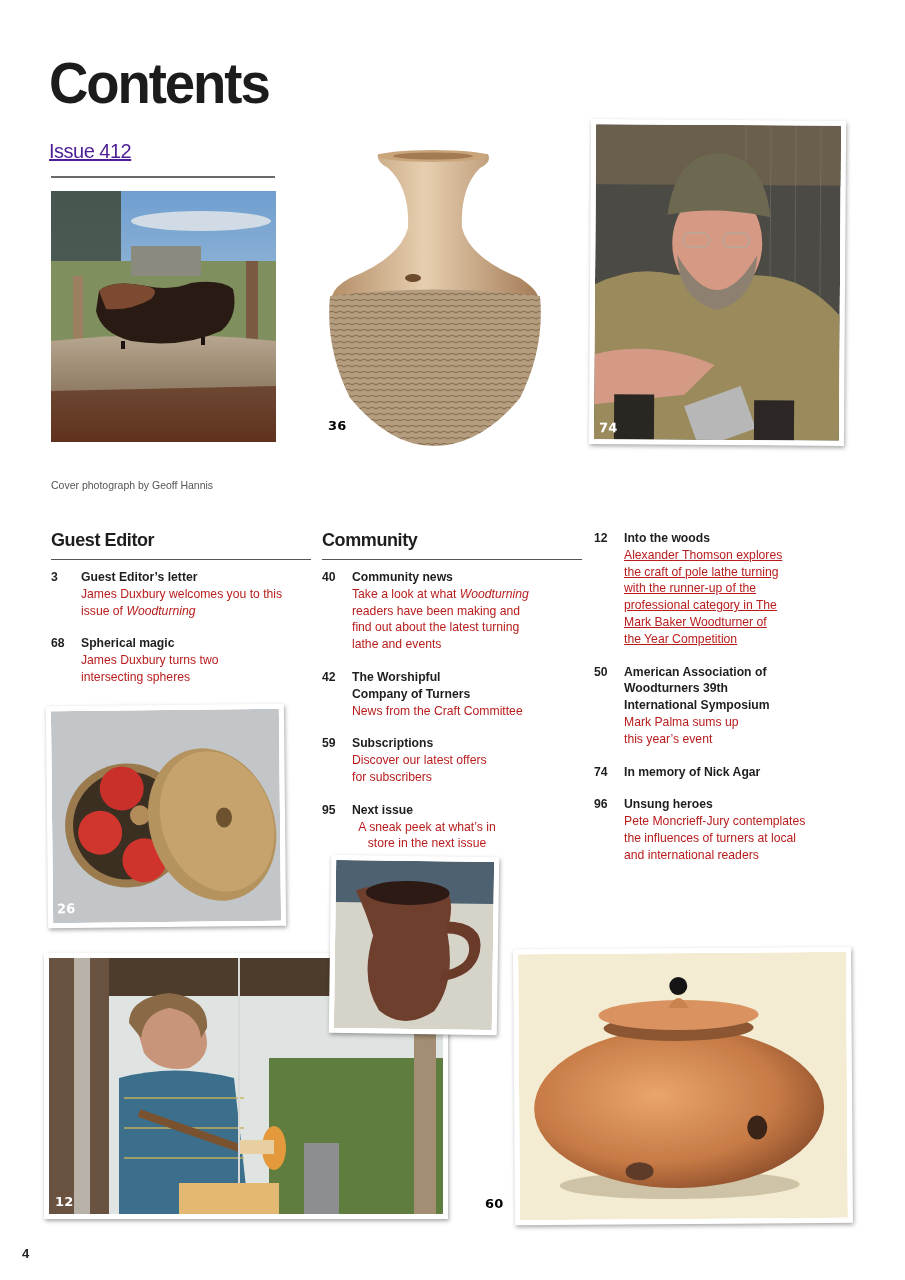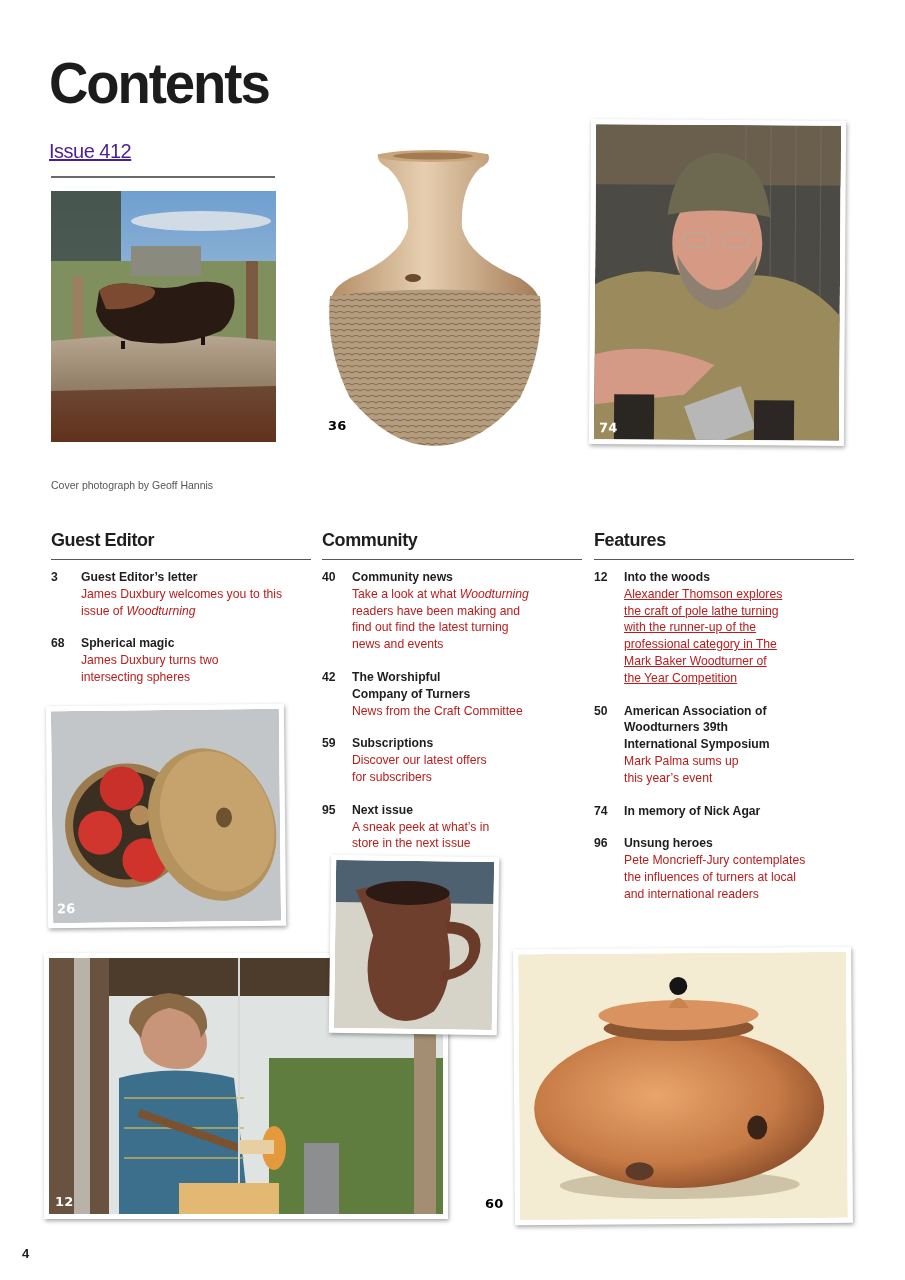--- a/index.html
+++ b/index.html
@@ -147,48 +147,47 @@
     </span>
   </div>
 </div>
 
 <div class="section" style="left:322px;">
   <h2>Community</h2>
   <div class="entry">
     <span class="num">40</span>
     <span class="body">
       <span class="head">Community news</span>
-      <span class="desc" style="max-width:185px;"><span>Take a look at what </span><em>Woodturning</em><span> readers have been making and find out find the latest turning news and events</span></span>
+      <span class="desc" style="max-width:185px;"><span>Take a look at what </span><em>Woodturning</em><span> readers have been making and find out about the latest turning lathe and events</span></span>
     </span>
   </div>
   <div class="entry">
     <span class="num">42</span>
     <span class="body">
       <span class="head" style="max-width:130px;">The Worshipful Company of Turners</span>
       <span class="desc"><span>News from the Craft Committee</span></span>
     </span>
   </div>
   <div class="entry">
     <span class="num">59</span>
     <span class="body">
       <span class="head">Subscriptions</span>
       <span class="desc" style="max-width:150px;"><span>Discover our latest offers for subscribers</span></span>
     </span>
   </div>
   <div class="entry">
     <span class="num">95</span>
     <span class="body">
       <span class="head">Next issue</span>
-      <span class="desc" style="max-width:150px;"><span>A sneak peek at what’s in store in the next issue</span></span>
+      <span class="desc" style="max-width:150px;text-align:center;"><span>A sneak peek at what’s in store in the next issue</span></span>
     </span>
   </div>
 </div>
 
 <div class="section" style="left:594px;">
-  <h2>Features</h2>
   <div class="entry">
     <span class="num">12</span>
     <span class="body">
       <span class="head">Into the woods</span>
       <span class="desc" style="max-width:162px;text-decoration:underline;"><span>Alexander Thomson explores the craft of pole lathe turning with the runner-up of the professional category in The Mark Baker Woodturner of the Year Competition</span></span>
     </span>
   </div>
   <div class="entry">
     <span class="num">50</span>
     <span class="body">

